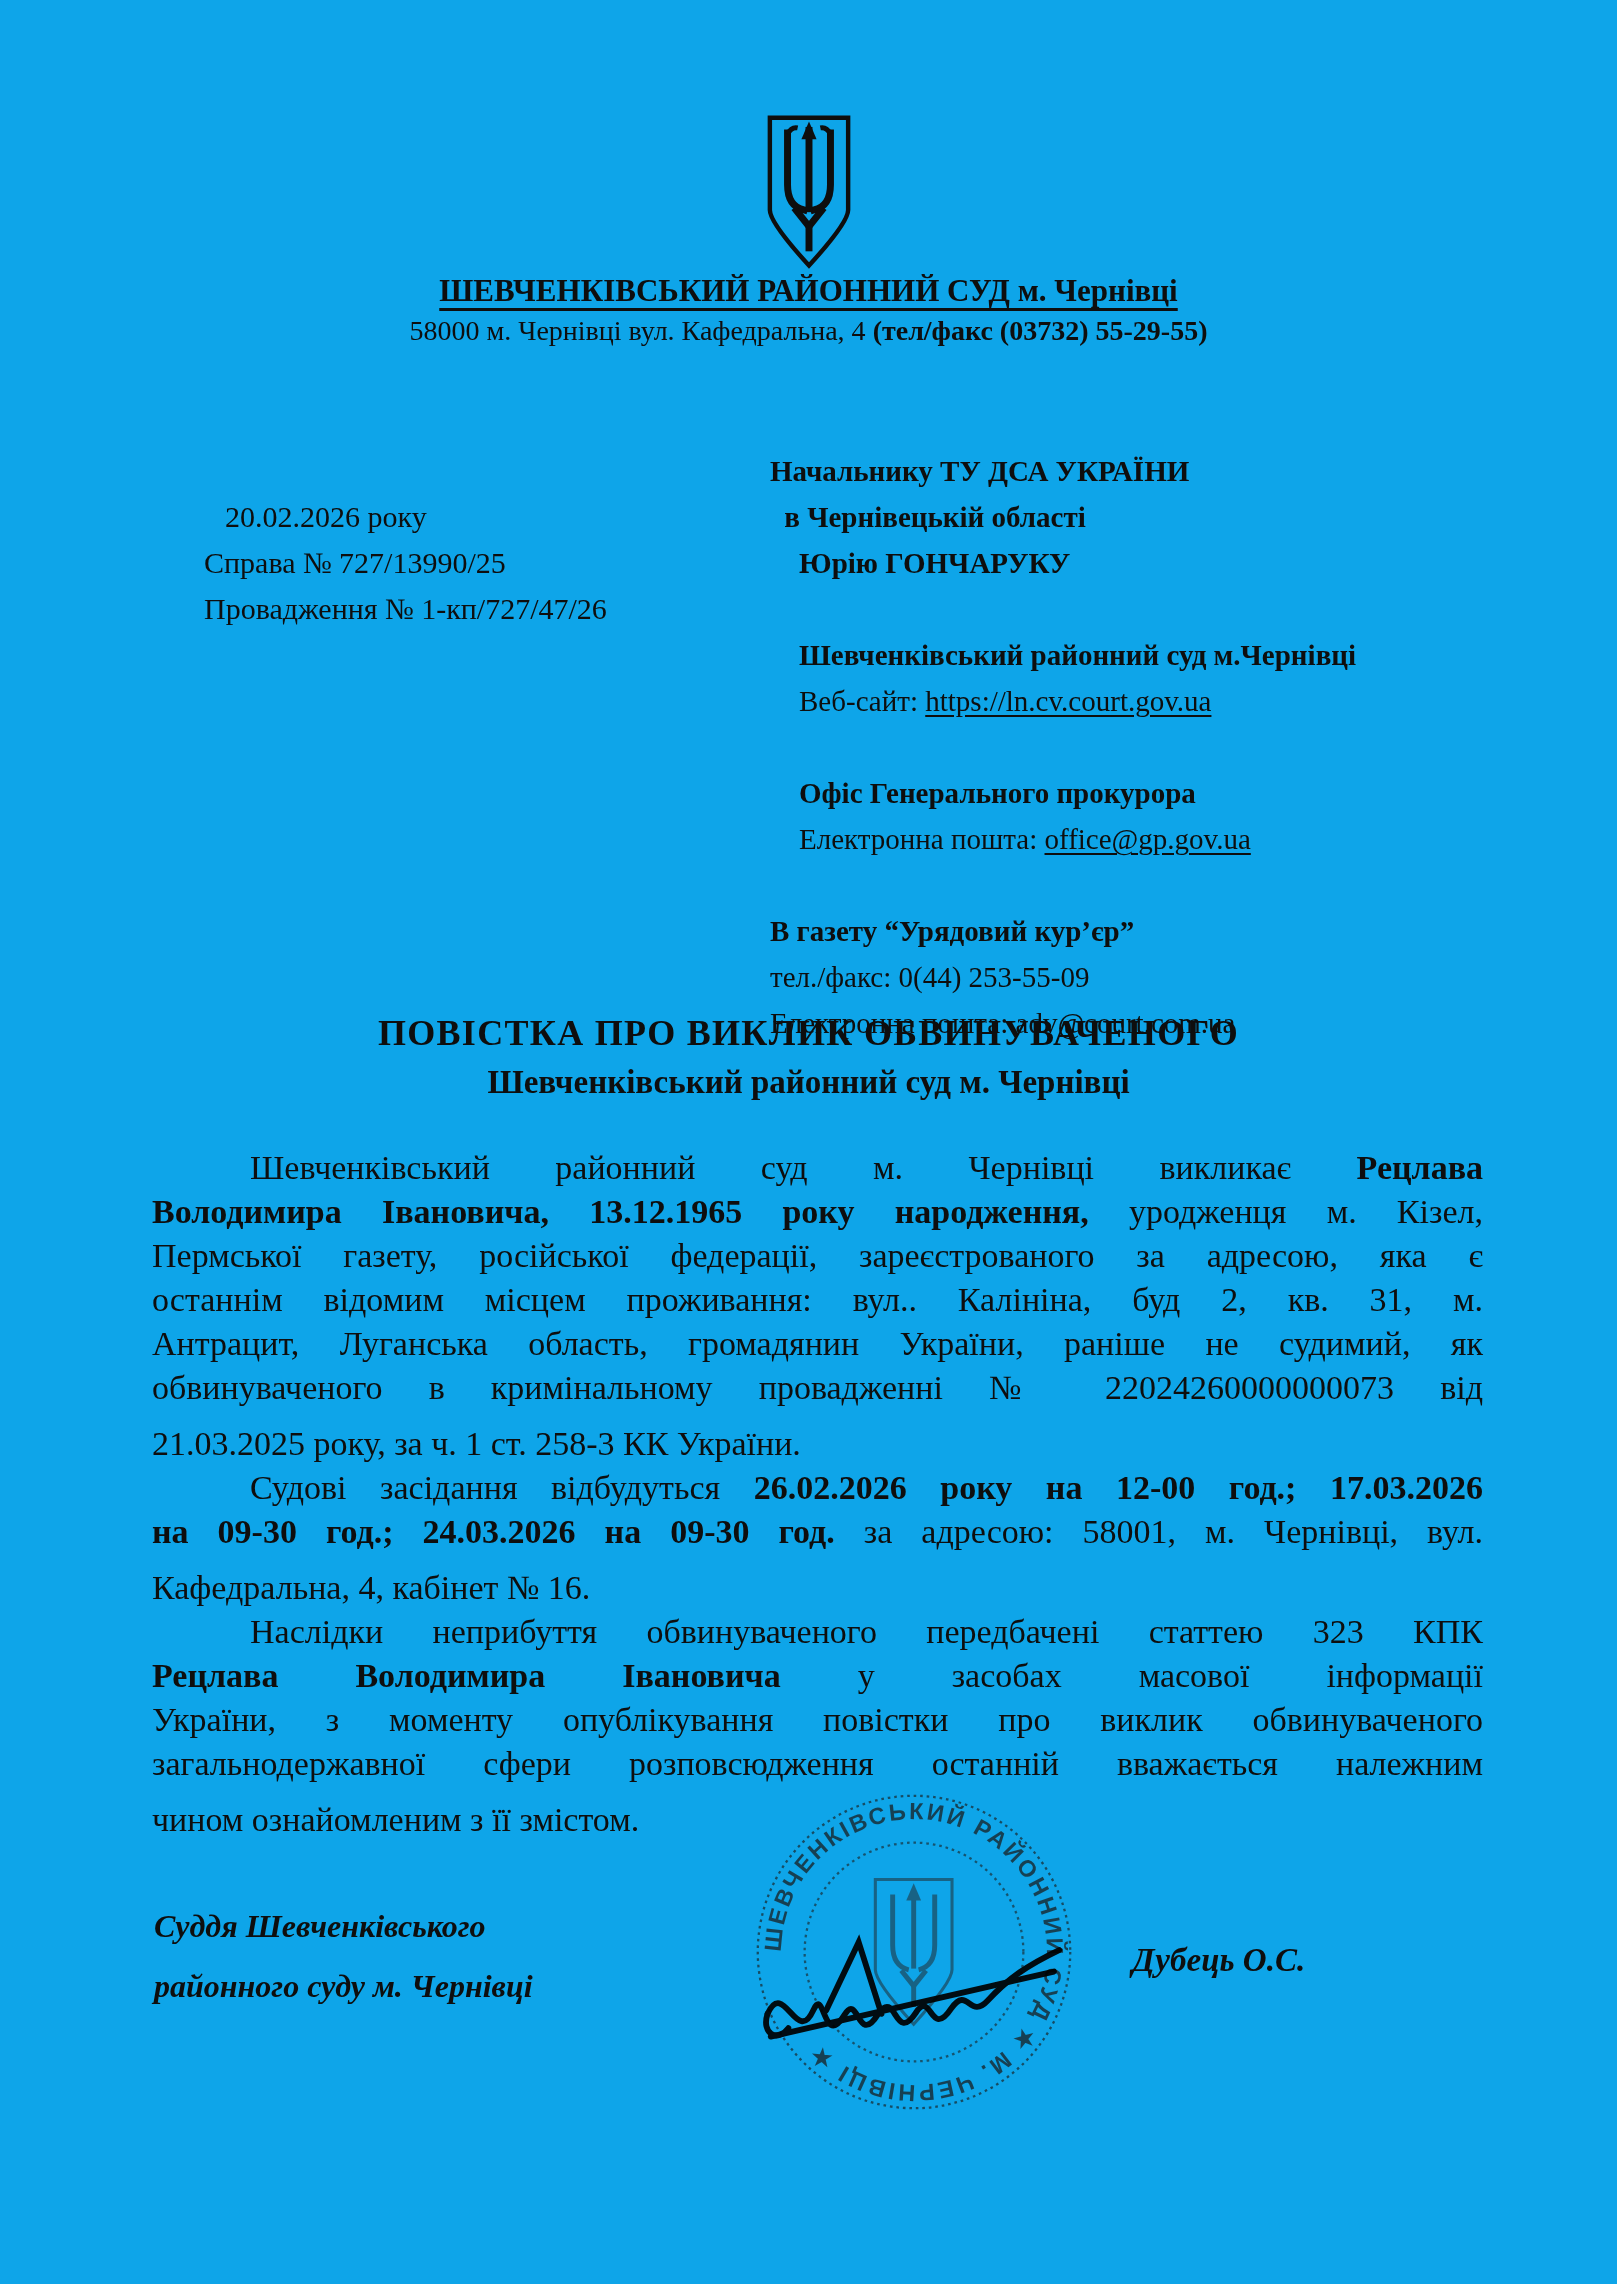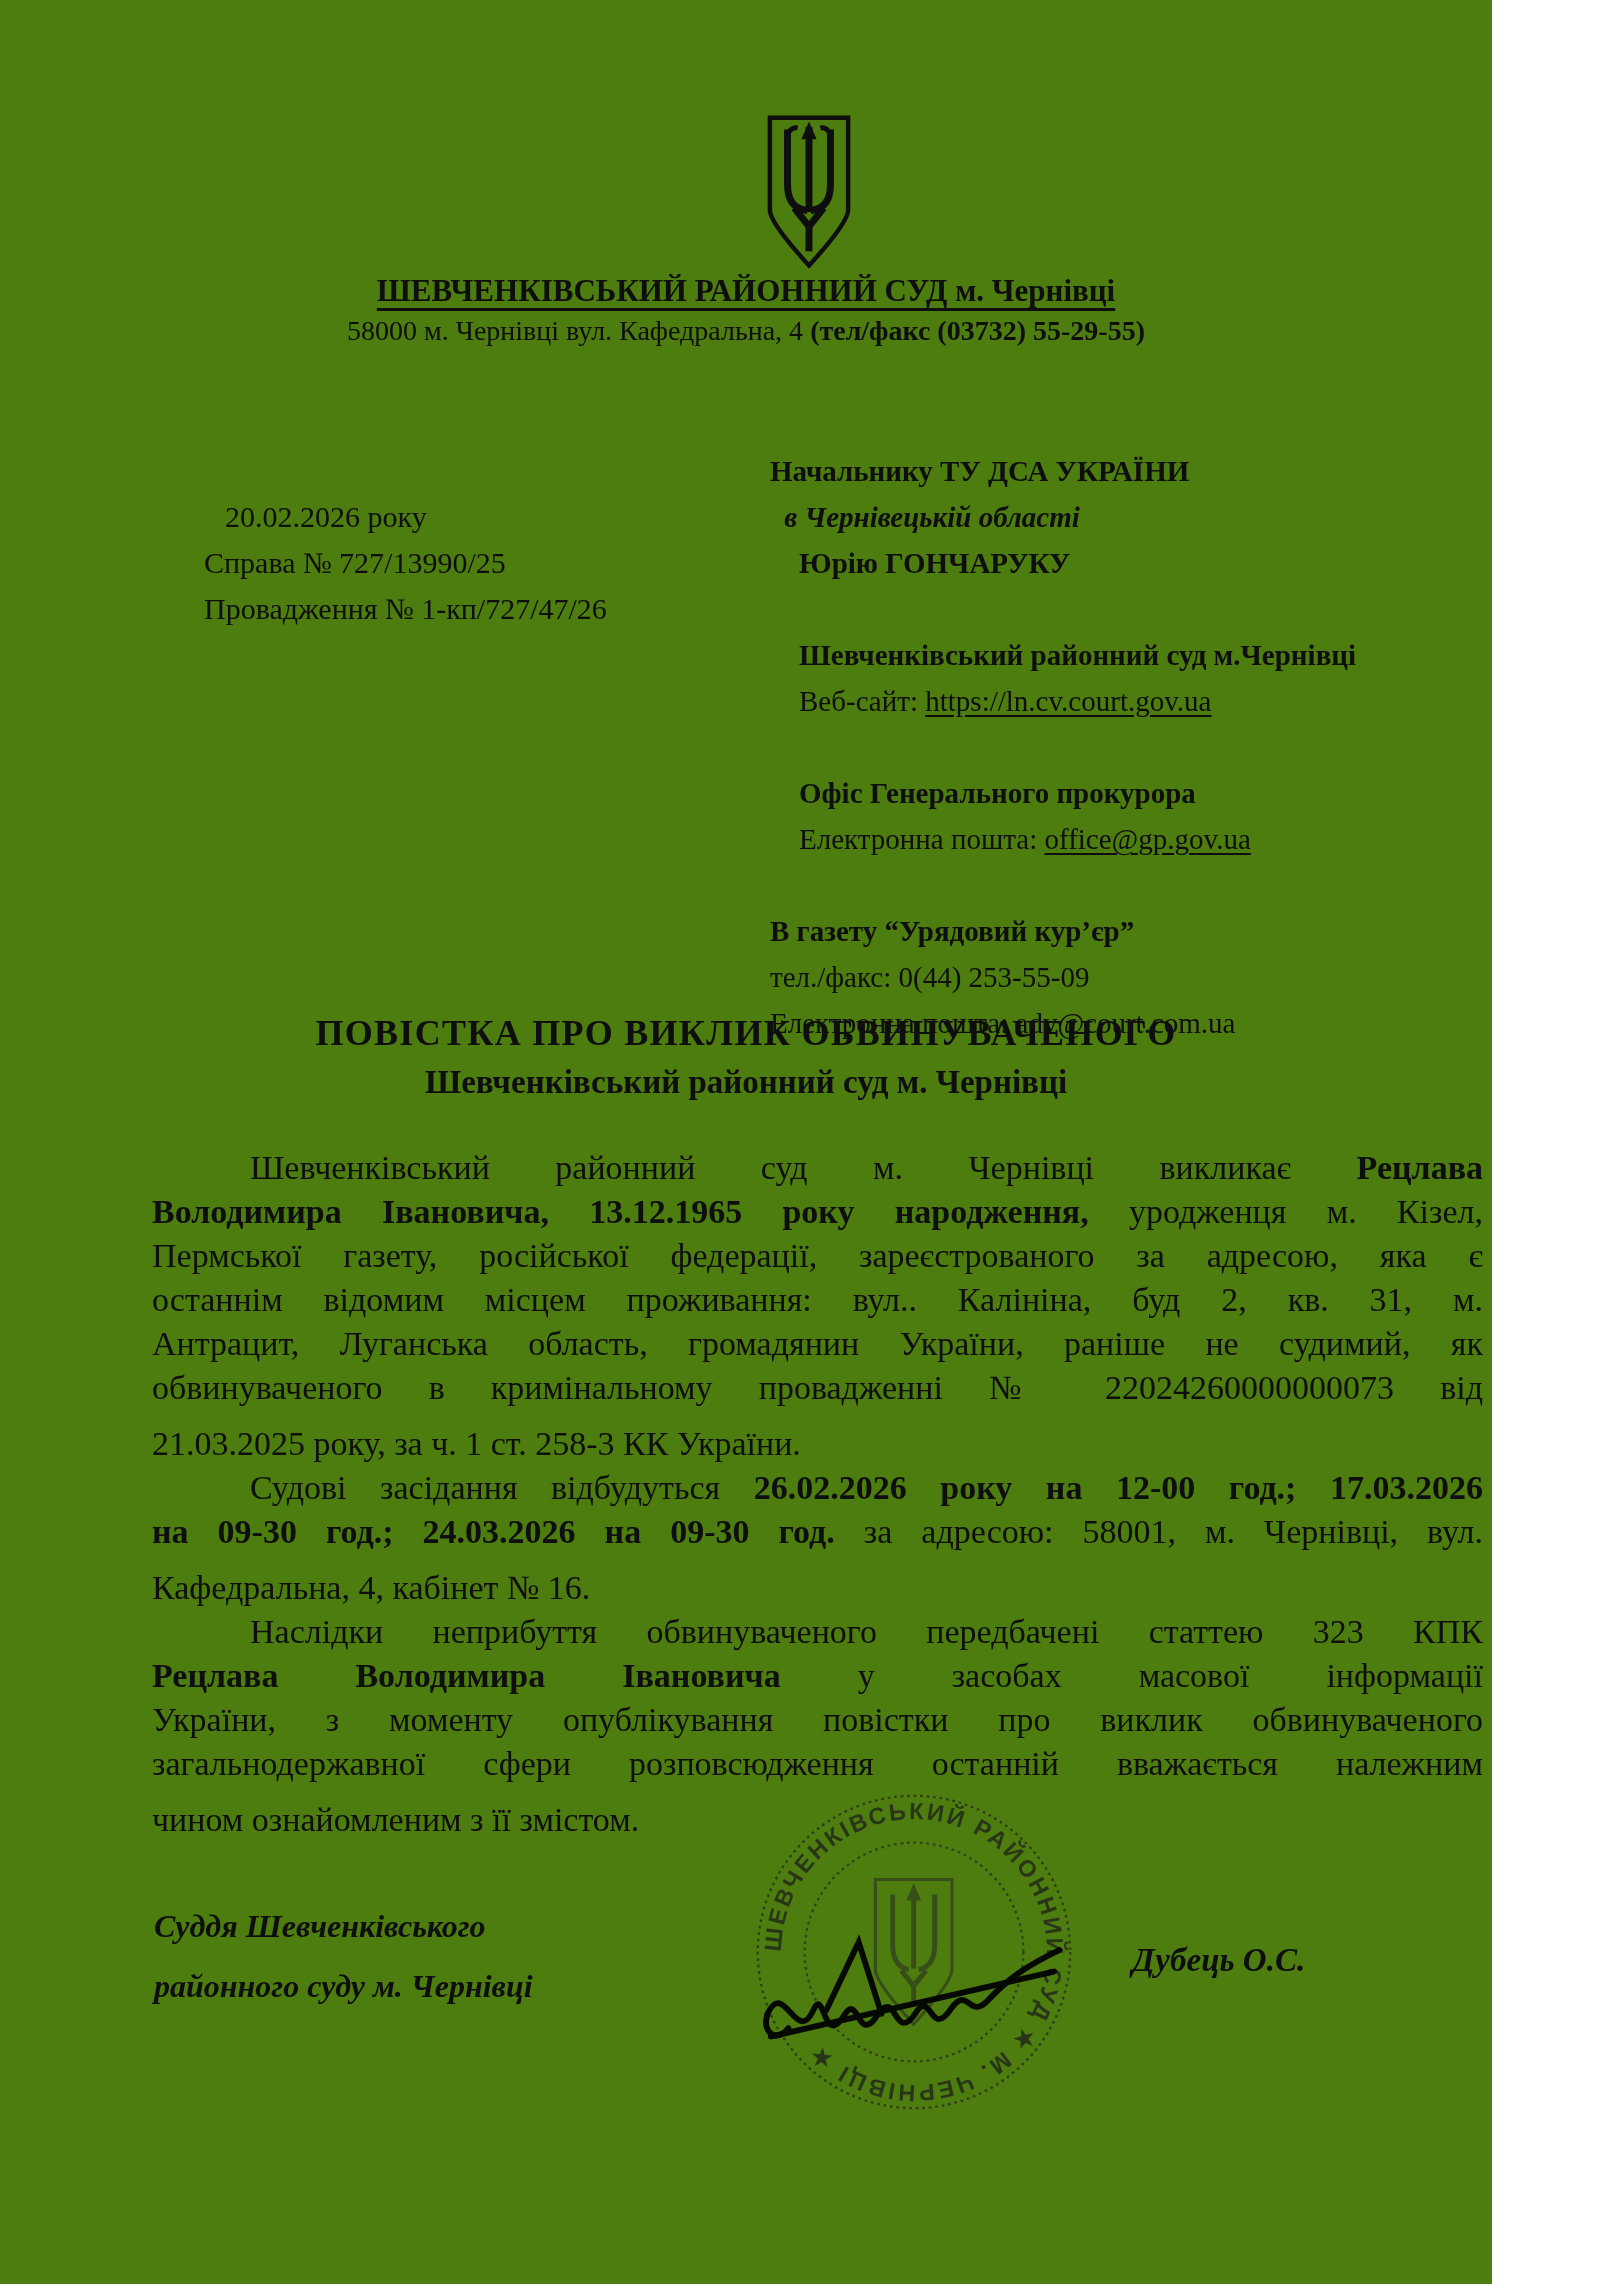--- a/index.html
+++ b/index.html
@@ -1,33 +1,33 @@
 <!DOCTYPE html>
 <html style="font-size:10.4px"><head>
 <meta charset="utf-8">
 <style>
   html,body{margin:0;padding:0;background:#ffffff;}
   .page{
-    position:relative;width:1492px;height:2284px;background:#4d7c0f;
+    position:relative;width:1617px;height:2284px;background:#0ea5e9;
     font-family:"Liberation Serif","DejaVu Serif",serif;color:#0e0e0e;overflow:hidden;
   }
   .b{font-weight:bold;}
   
   .emblem{position:absolute;left:764px;top:114px;width:90px;height:161px;}
   .court-name{position:absolute;top:273px;left:0;width:100%;text-align:center;
     font-weight:bold;font-size:31px;}
   .court-name .ul{text-decoration:underline;text-decoration-thickness:2.6px;text-underline-offset:6.5px;}
   .address-line{position:absolute;top:315px;left:0;width:100%;text-align:center;font-size:28px;}
   .email-line{position:absolute;top:349px;left:0;width:100%;text-align:center;font-size:31px;}
   .u-link{text-decoration:underline;text-decoration-thickness:2px;text-underline-offset:3.9px;}
   
   .case-block{position:absolute;left:204px;top:450px;font-size:30px;line-height:46px;margin-top:44px;}
   .case-block .date{padding-left:21px;}
   .addressee-block{position:absolute;left:770px;top:448px;font-size:29px;line-height:46px;}
-  .addressee-block .ind1{padding-left:14.3px;font-style:italic;}
+  .addressee-block .ind1{padding-left:14.3px;}
   .addressee-block .ind2{padding-left:29px;}
   .gap{height:46px;}
   
   .doc-title{position:absolute;top:1012px;left:0;width:100%;text-align:center;font-weight:bold;}
   .doc-title .t1{font-size:36px;letter-spacing:1.3px;}
   .doc-title .t2{font-size:33px;margin-top:10.4px;}
   
   .body-block{position:absolute;left:152px;top:1146px;width:1331px;font-size:34px;}
   .bline{line-height:44px;text-align:justify;text-align-last:justify;}
   .bline.first{text-indent:98px;}

